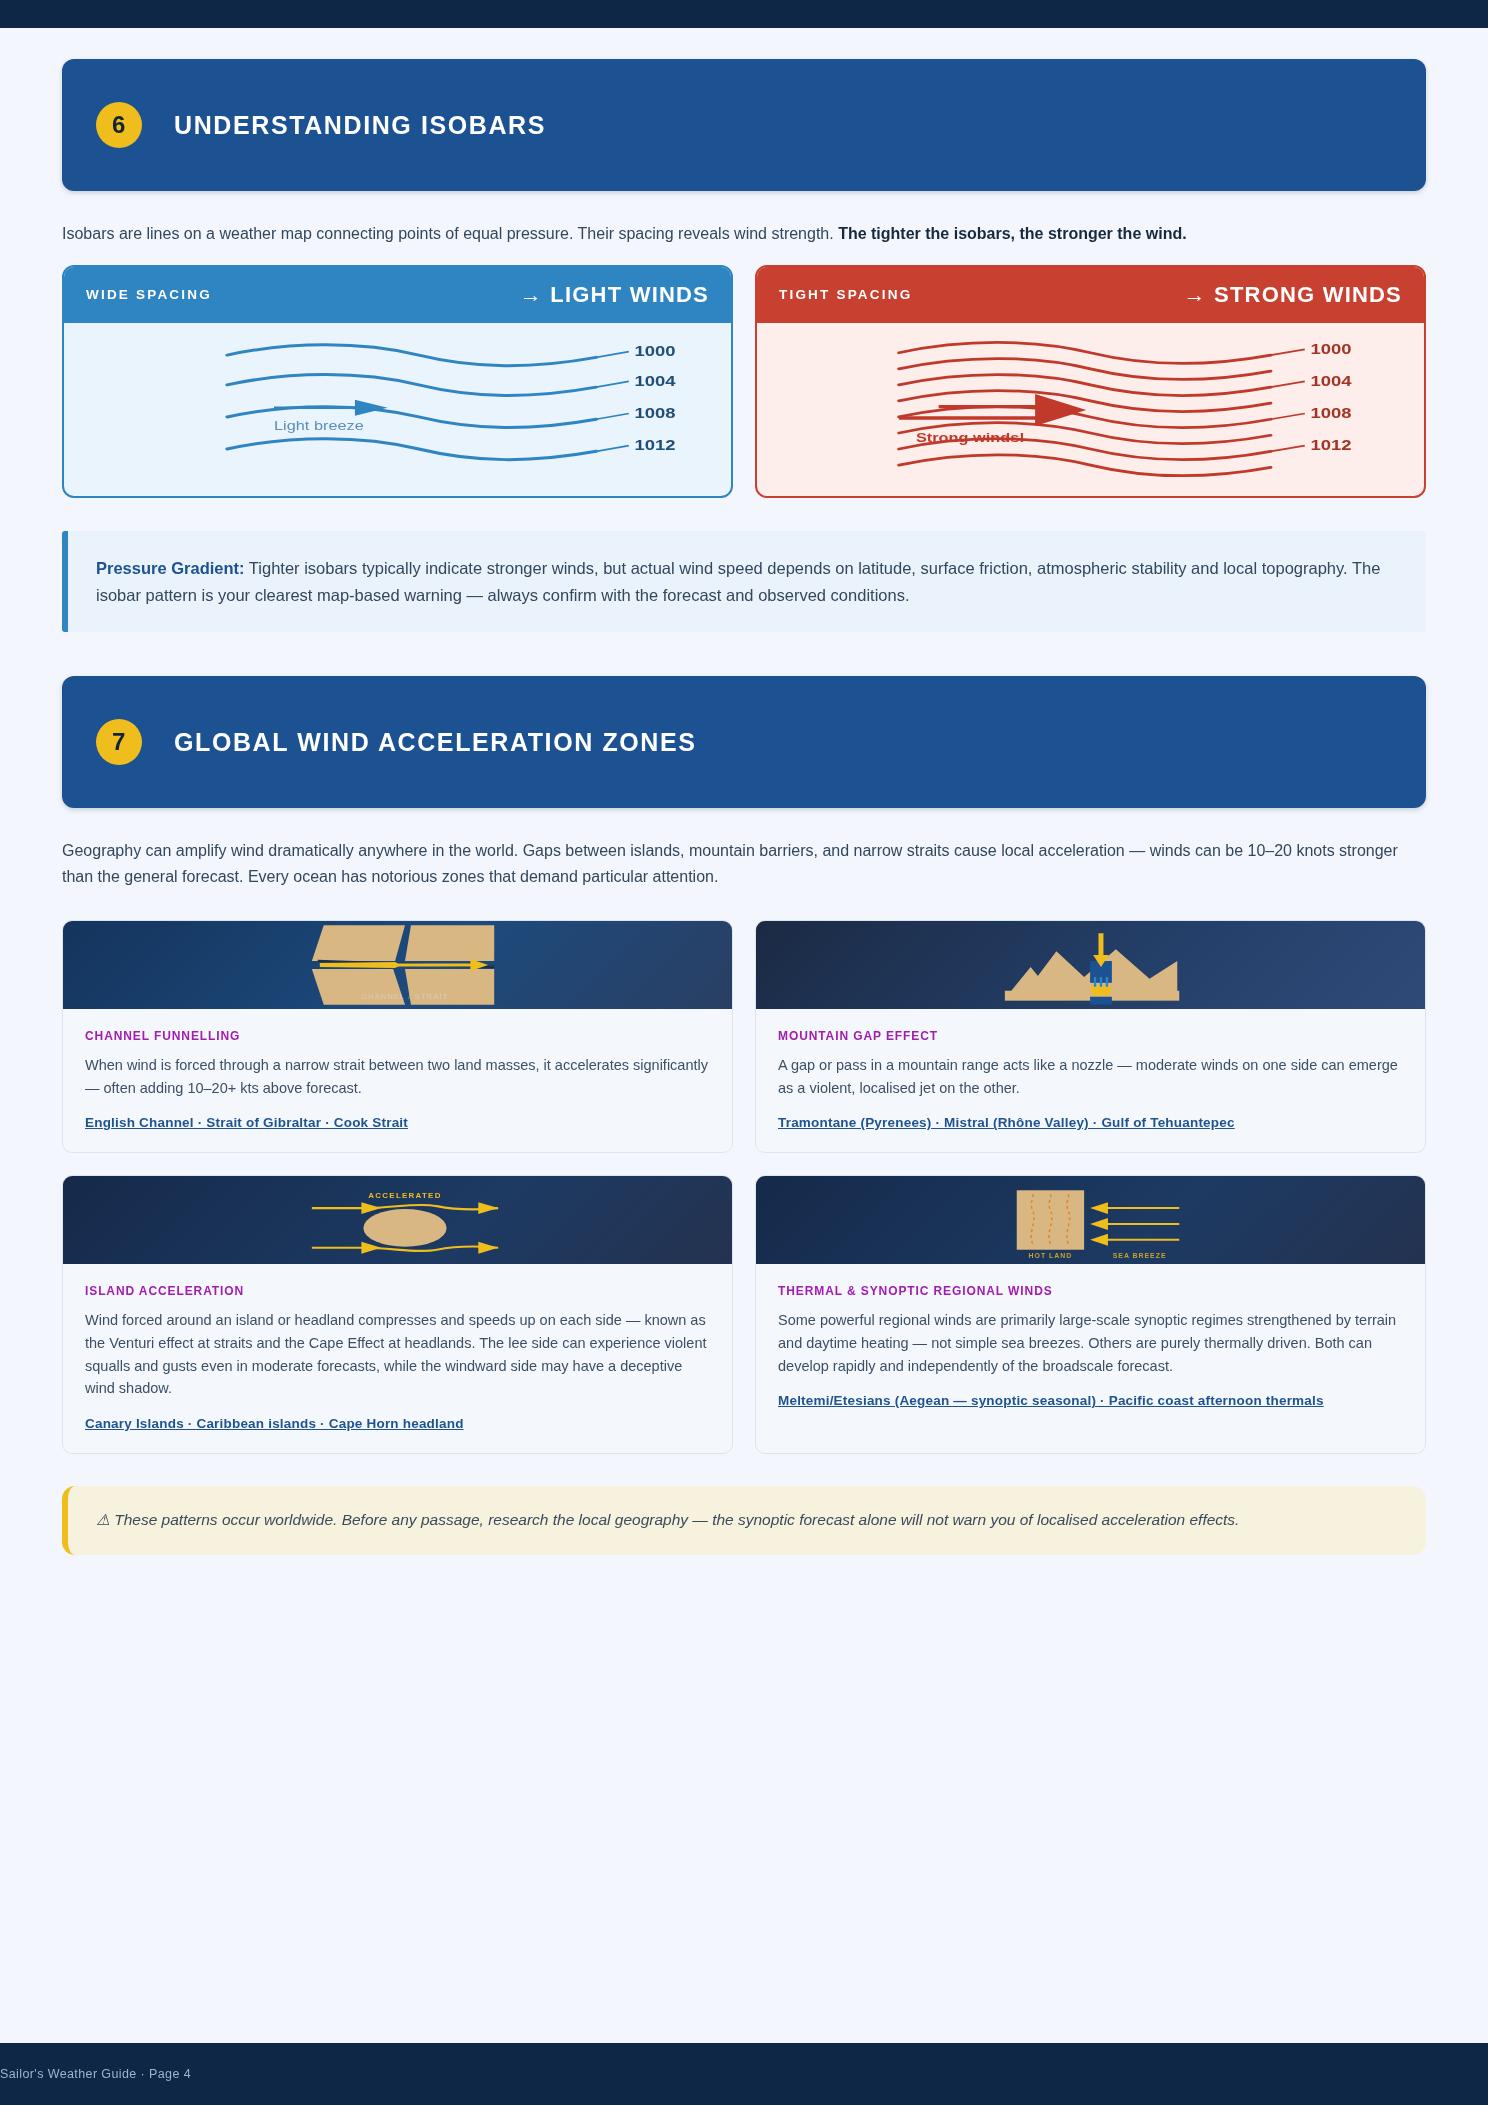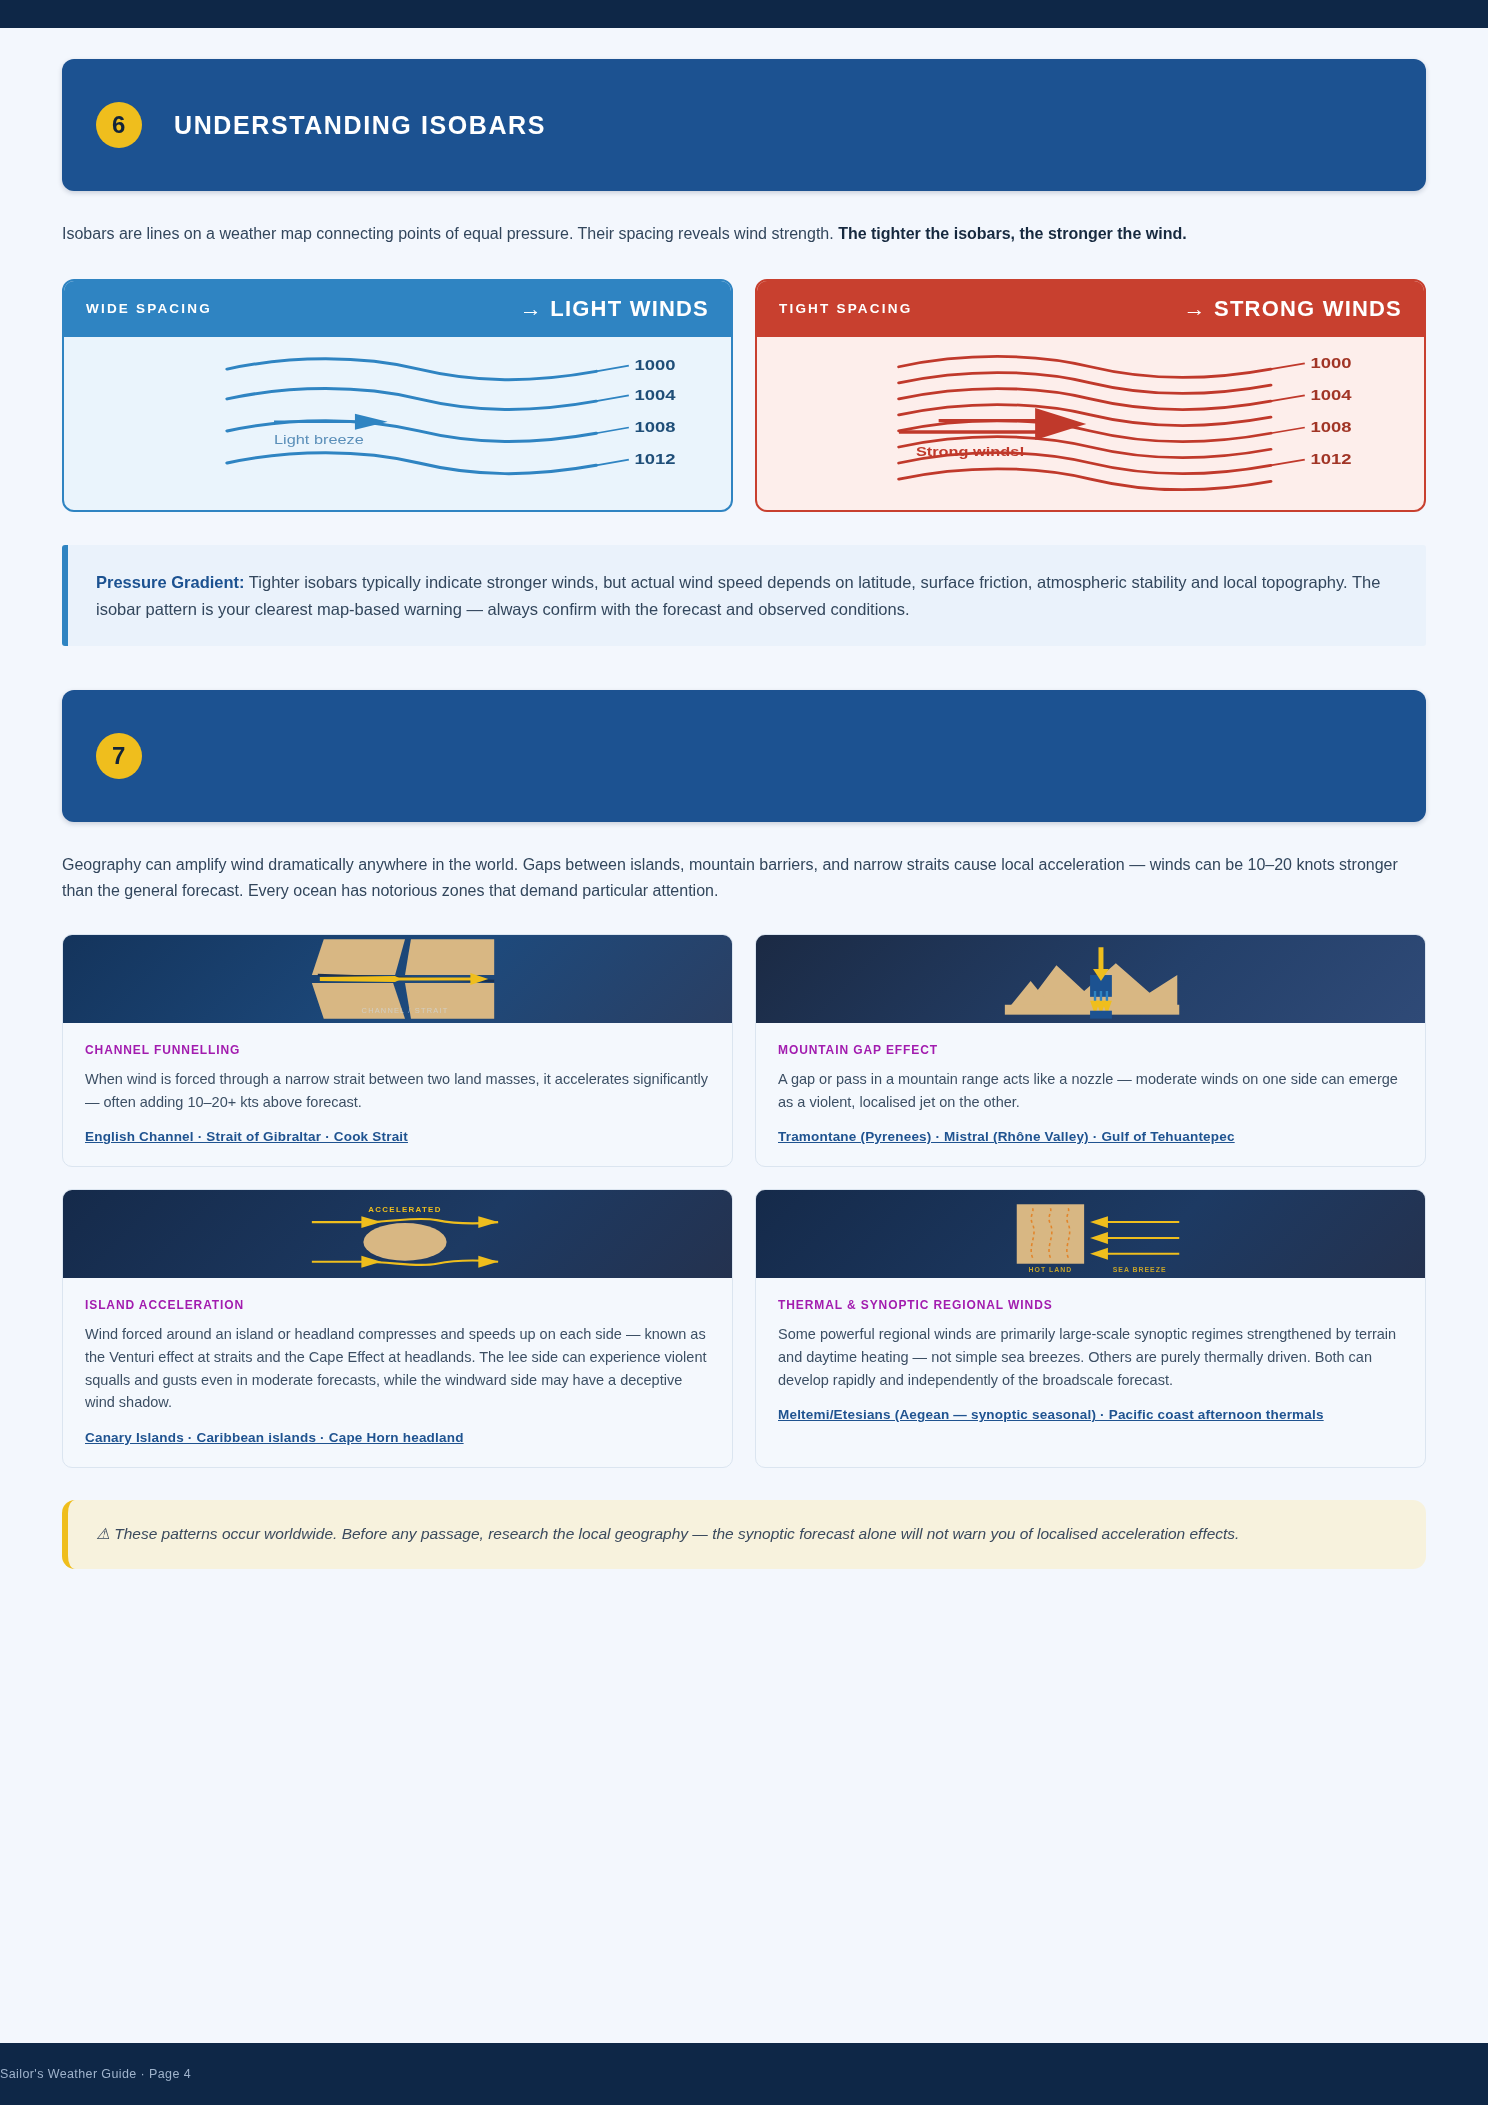--- a/index.html
+++ b/index.html
@@ -57,21 +57,21 @@
     line-height: 1.62;
     color: #32465c;
     margin-top: 30px;
   }
   p.body b { color: #16293f; font-weight: bold; }
 
   
   .iso-row {
     display: flex;
     gap: 22px;
-    margin-top: 32px;
+    margin-top: 18px;
   }
   .iso-card {
     flex: 1 1 0;
     border-radius: 12px;
     overflow: hidden;
     border: 2px solid #2f84c2;
     background: #eaf4fc;
   }
   .iso-card.red { border-color: #c8402f; background: #fdeeeb; }
   .iso-head {
@@ -270,20 +270,21 @@
     </div>
 
     <div class="callout">
       <p>
         <span class="lead">Pressure Gradient:</span><span> Tighter isobars typically indicate stronger winds, but actual wind speed depends on latitude, surface friction, atmospheric stability and local topography. The isobar pattern is your clearest map-based warning — always confirm with the forecast and observed conditions.</span>
       </p>
     </div>
 
     <div class="section-head" style="margin-top:44px">
       <div class="section-num">7</div>
+      <div class="section-title">GLOBAL WIND ACCELERATION ZONES</div>
     </div>
 
     <p class="body">Geography can amplify wind dramatically anywhere in the world. Gaps between islands, mountain barriers, and narrow straits cause local acceleration — winds can be 10–20 knots stronger than the general forecast. Every ocean has notorious zones that demand particular attention.</p>
 
     <div class="zone-grid">
 
       <div class="zone-card">
         <div class="zone-art">
           <svg viewBox="0 0 660 88" preserveAspectRatio="xMidYMid meet">
             <g fill="#d8b783">

